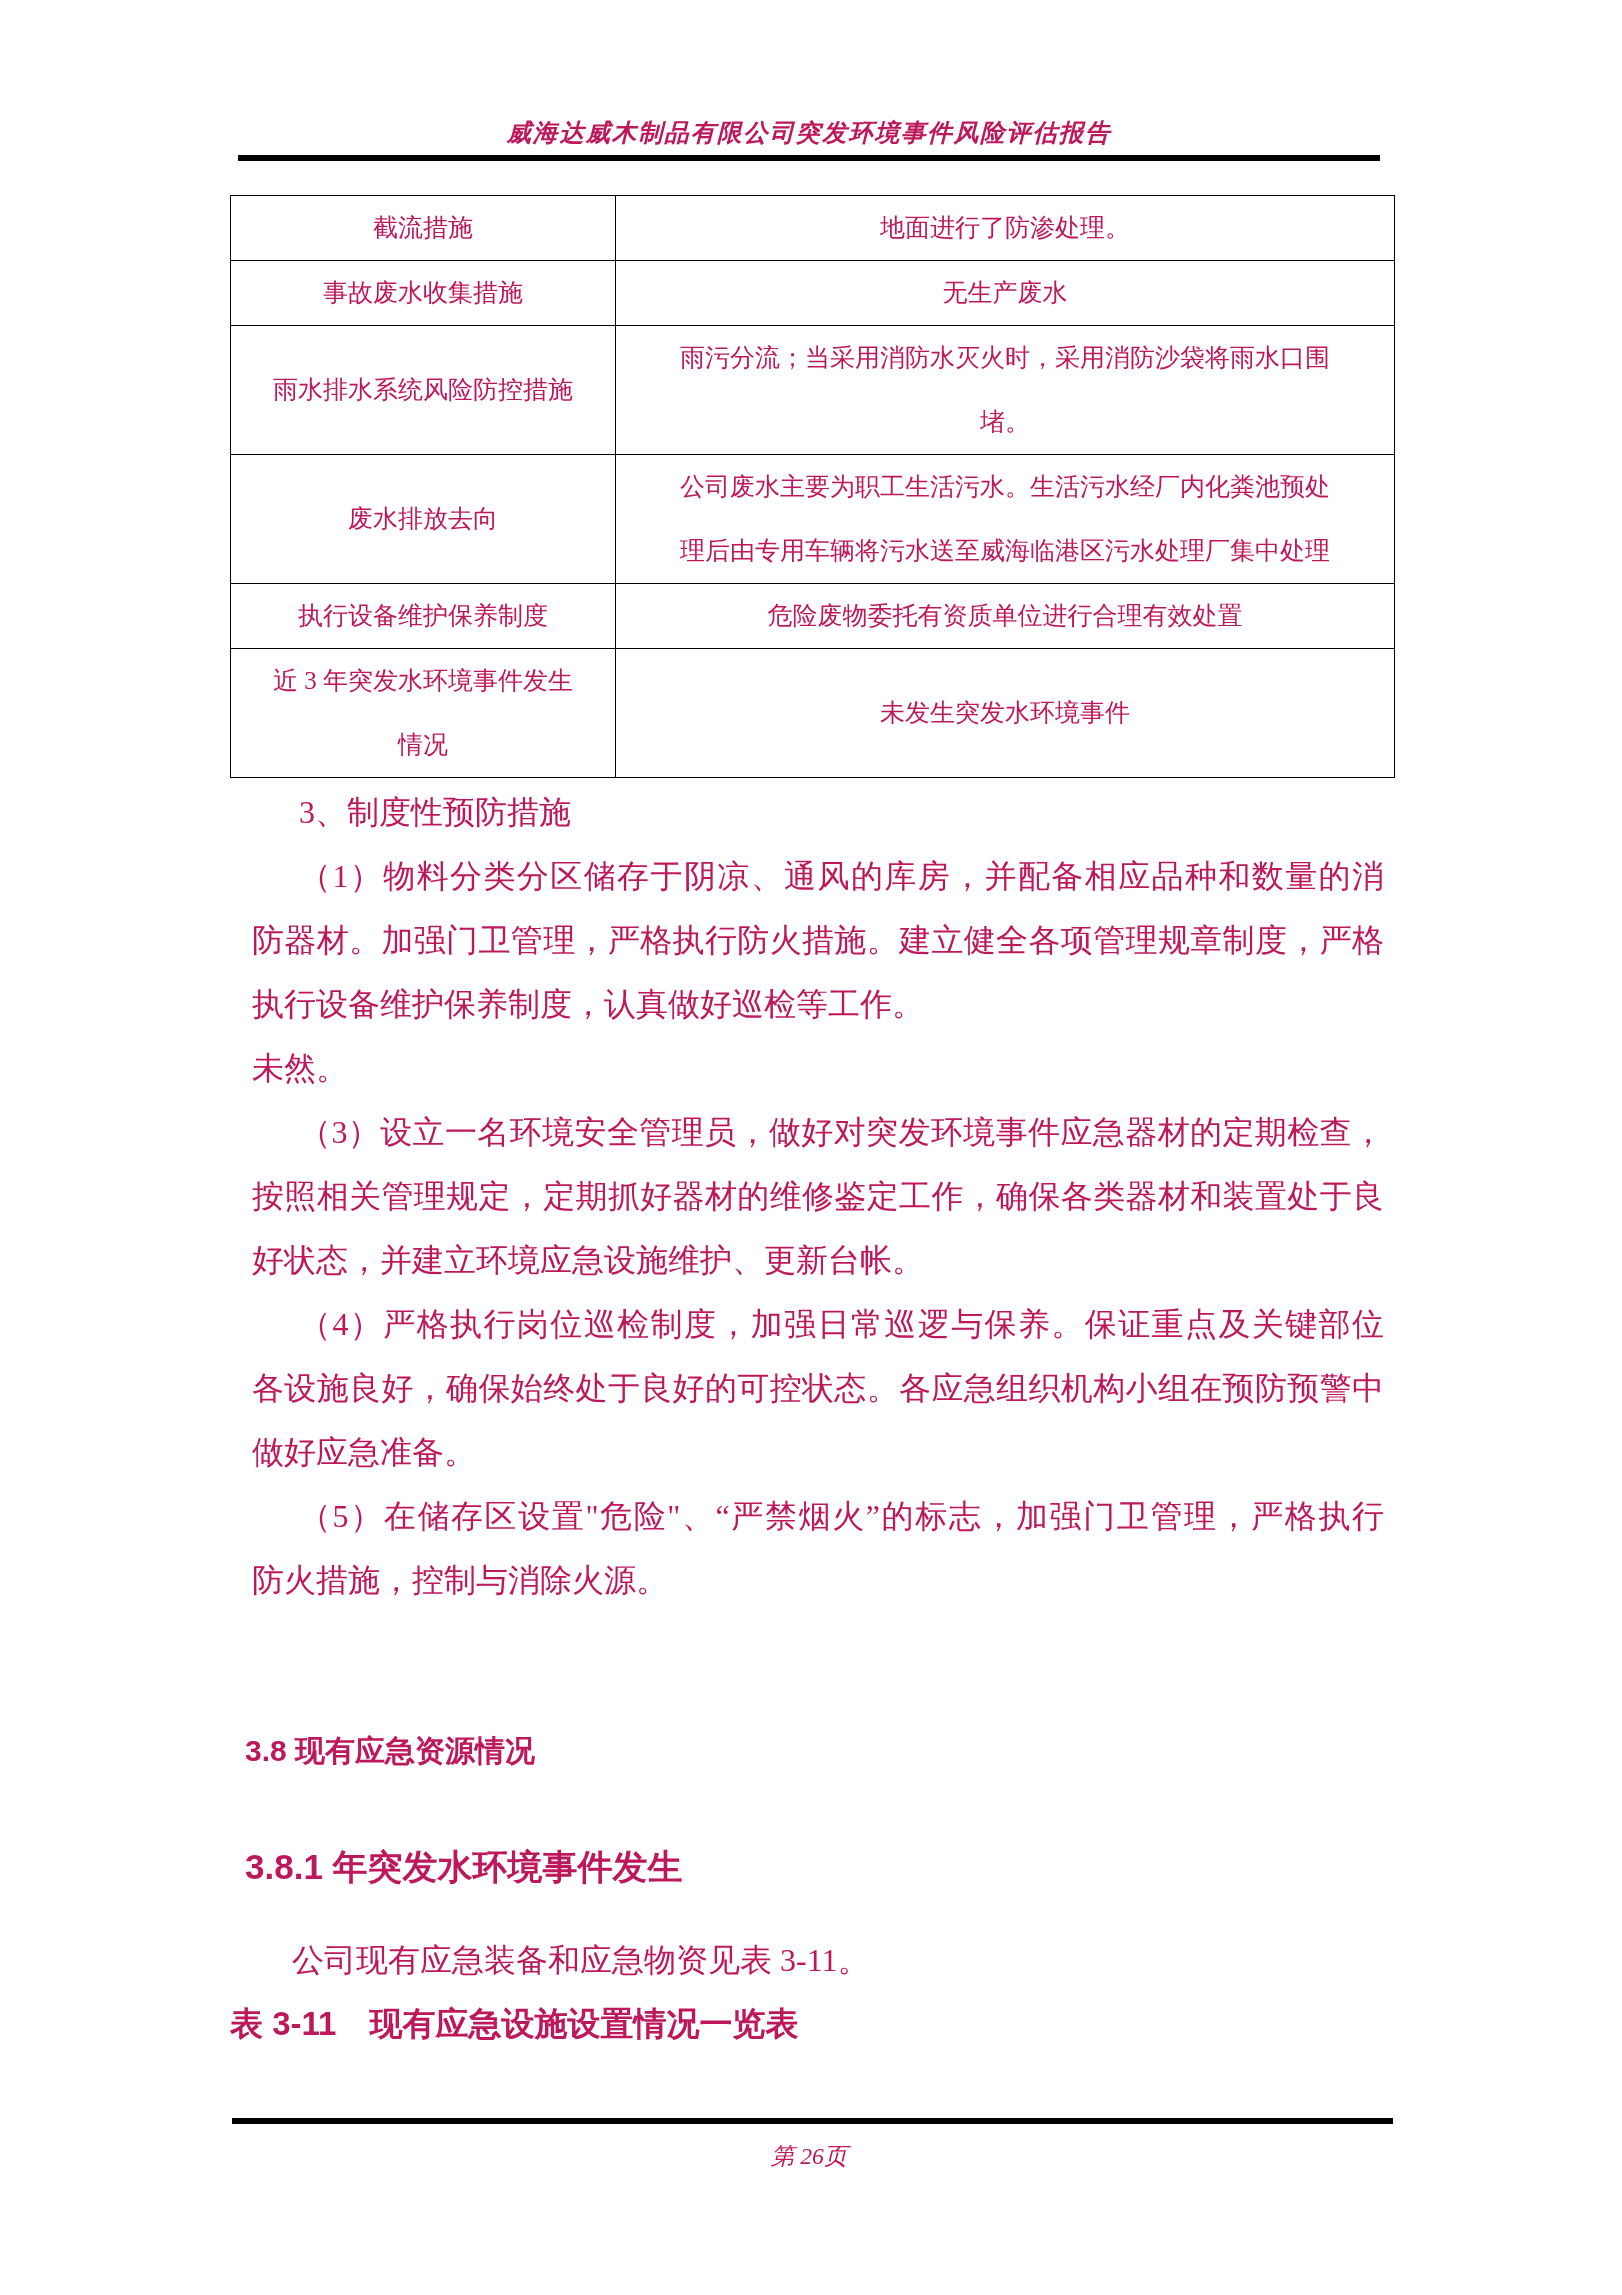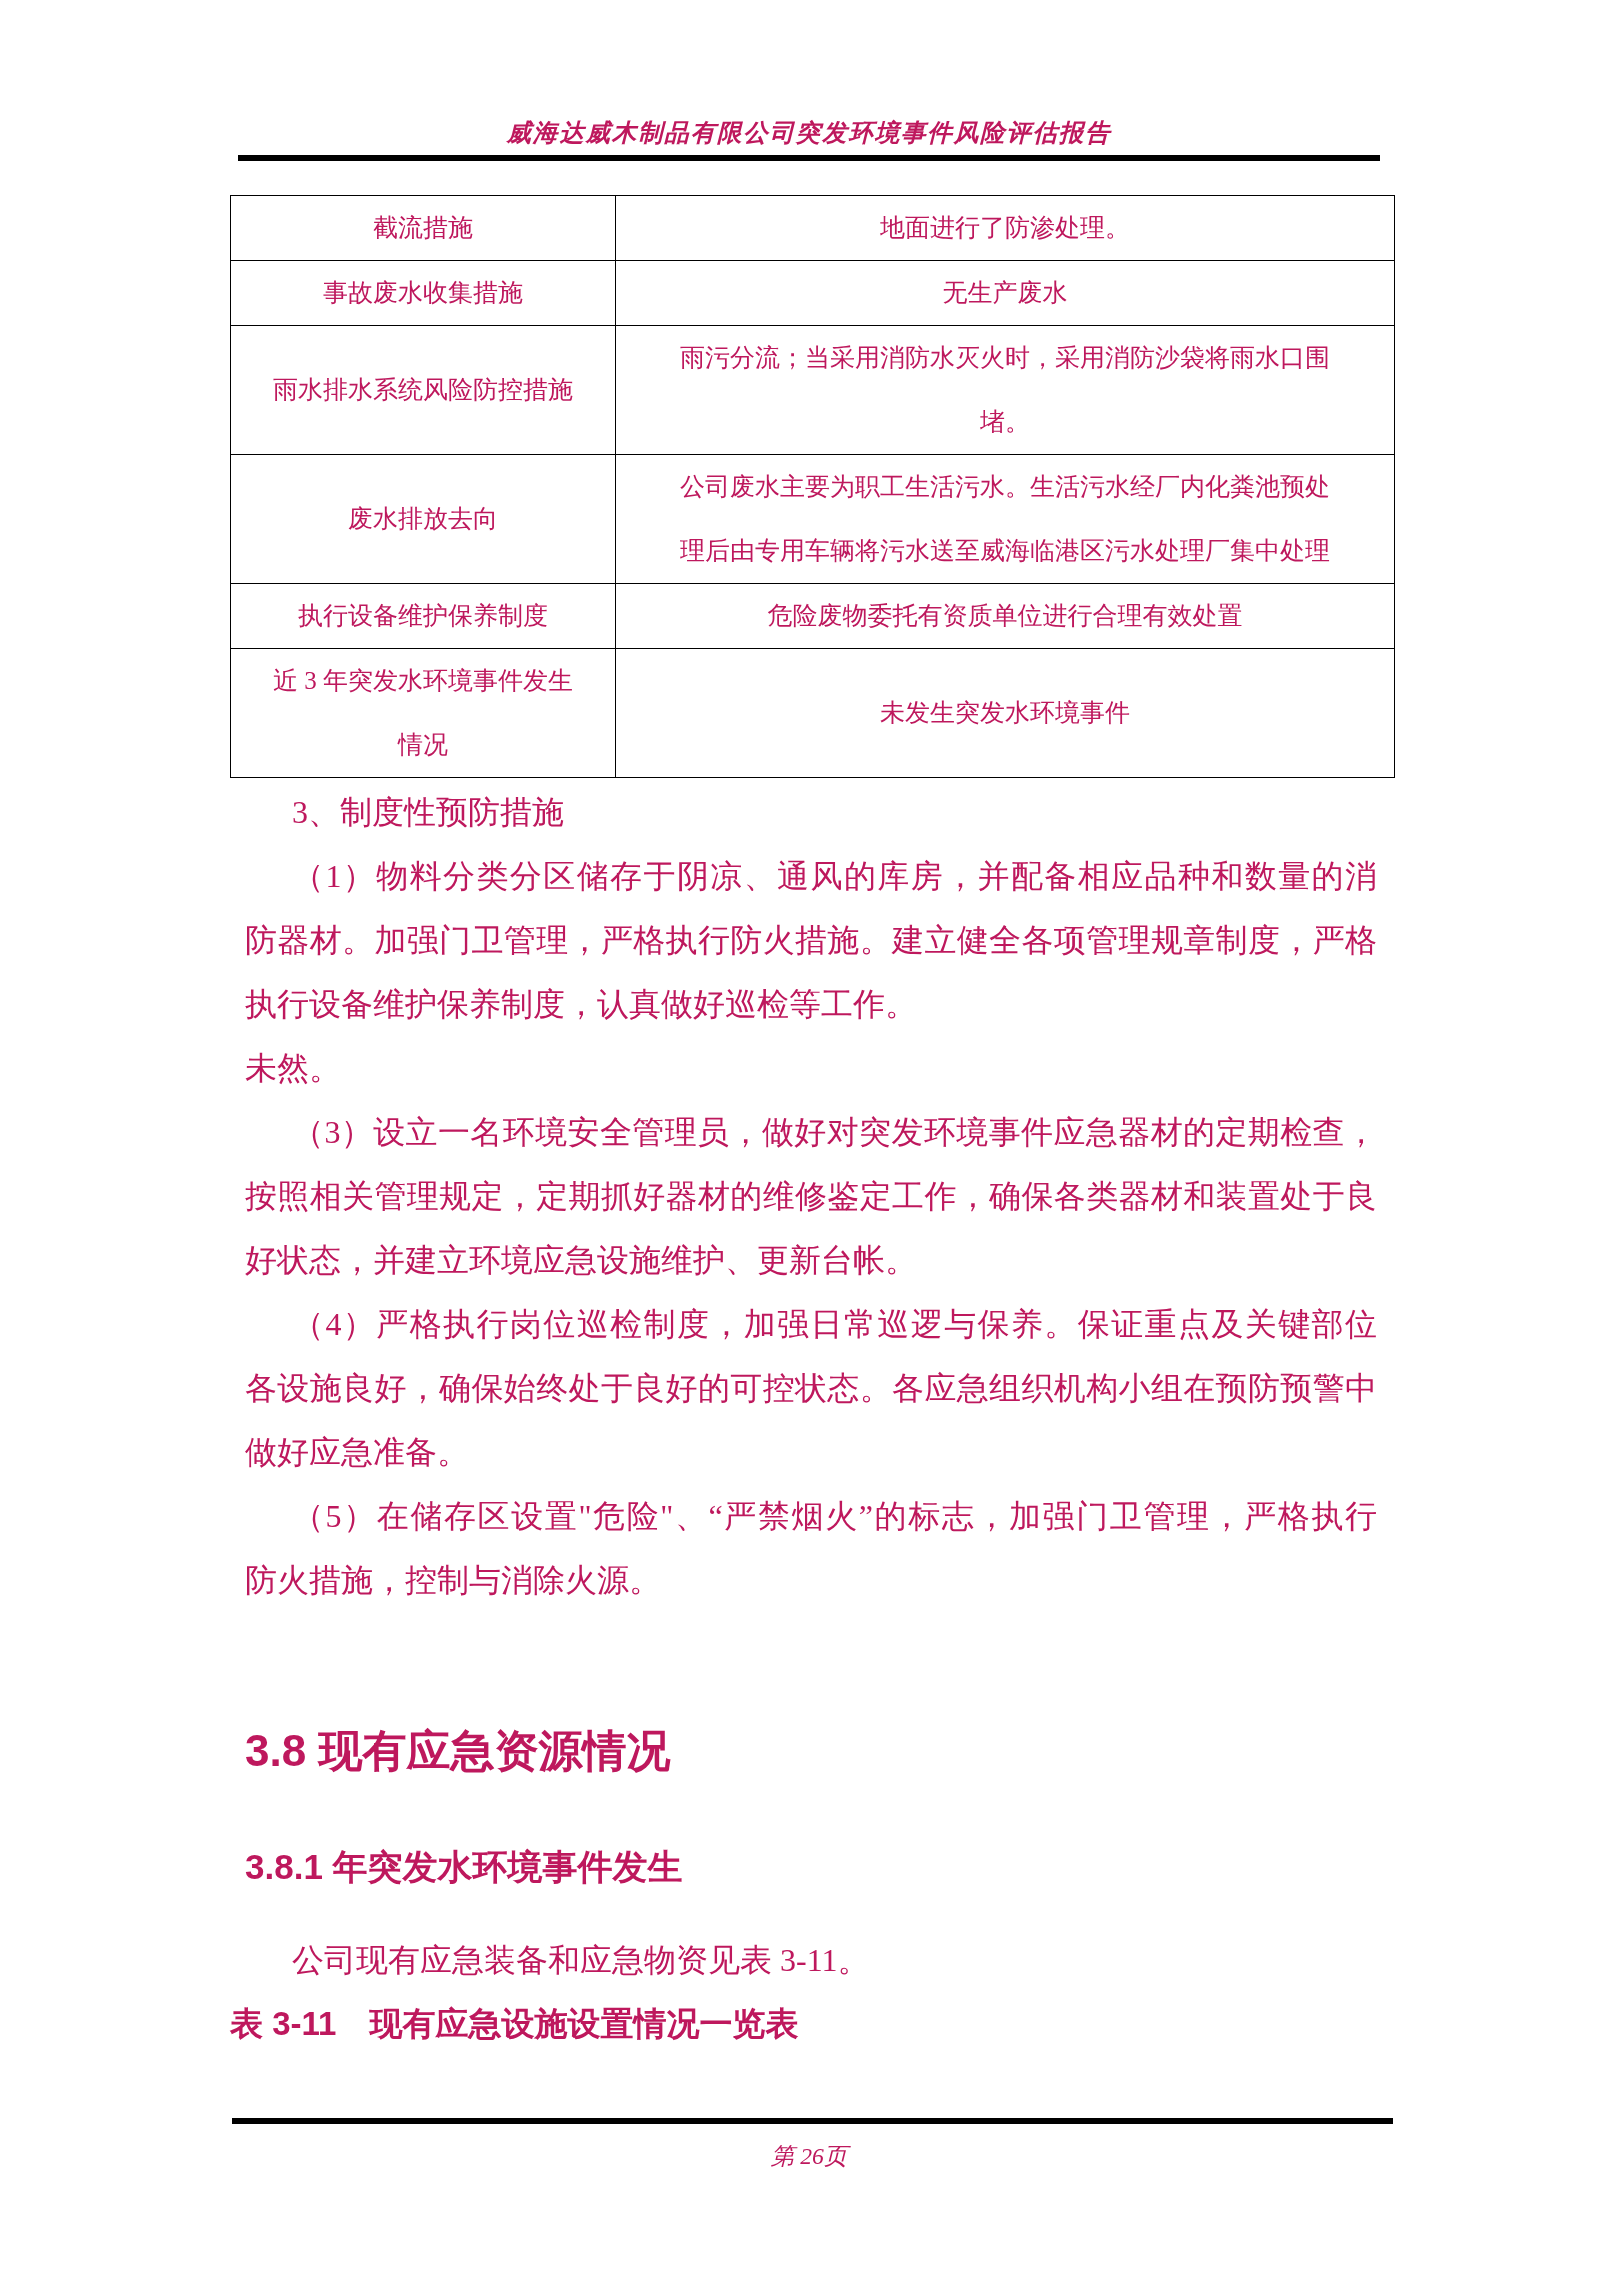--- a/index.html
+++ b/index.html
@@ -46,21 +46,21 @@
   }
   .cell-line {
     line-height: 64px;
     white-space: nowrap;
     text-align: center;
   }
 
   
   .body-block {
     position: absolute;
-    top: 780px; left: 245px; width: 1132px;
+    top: 780px; left: 252px; width: 1132px;
   }
   .body-line {
     height: 64px;
     line-height: 64px;
     font-size: 32px;
     text-align: left;
     white-space: nowrap;
   }
   .body-line.indent { padding-left: 47px; }
   .body-line.fill {
@@ -69,21 +69,21 @@
     text-align-last: justify;
     overflow: hidden;
   }
 
   
   .heading-2 {
     position: absolute;
     top: 1726px; left: 245px; width: 1132px;
     font-family: "Liberation Sans", "DejaVu Sans", sans-serif;
     font-weight: bold;
-    font-size: 44px; line-height: 49px;
+    font-size: 30px; line-height: 49px;
   }
   .heading-3 {
     position: absolute;
     top: 1844px; left: 245px; width: 1132px;
     font-family: "Liberation Sans", "DejaVu Sans", sans-serif;
     font-weight: bold;
     font-size: 35px; line-height: 45px;
   }
   .see-paragraph {
     position: absolute;

